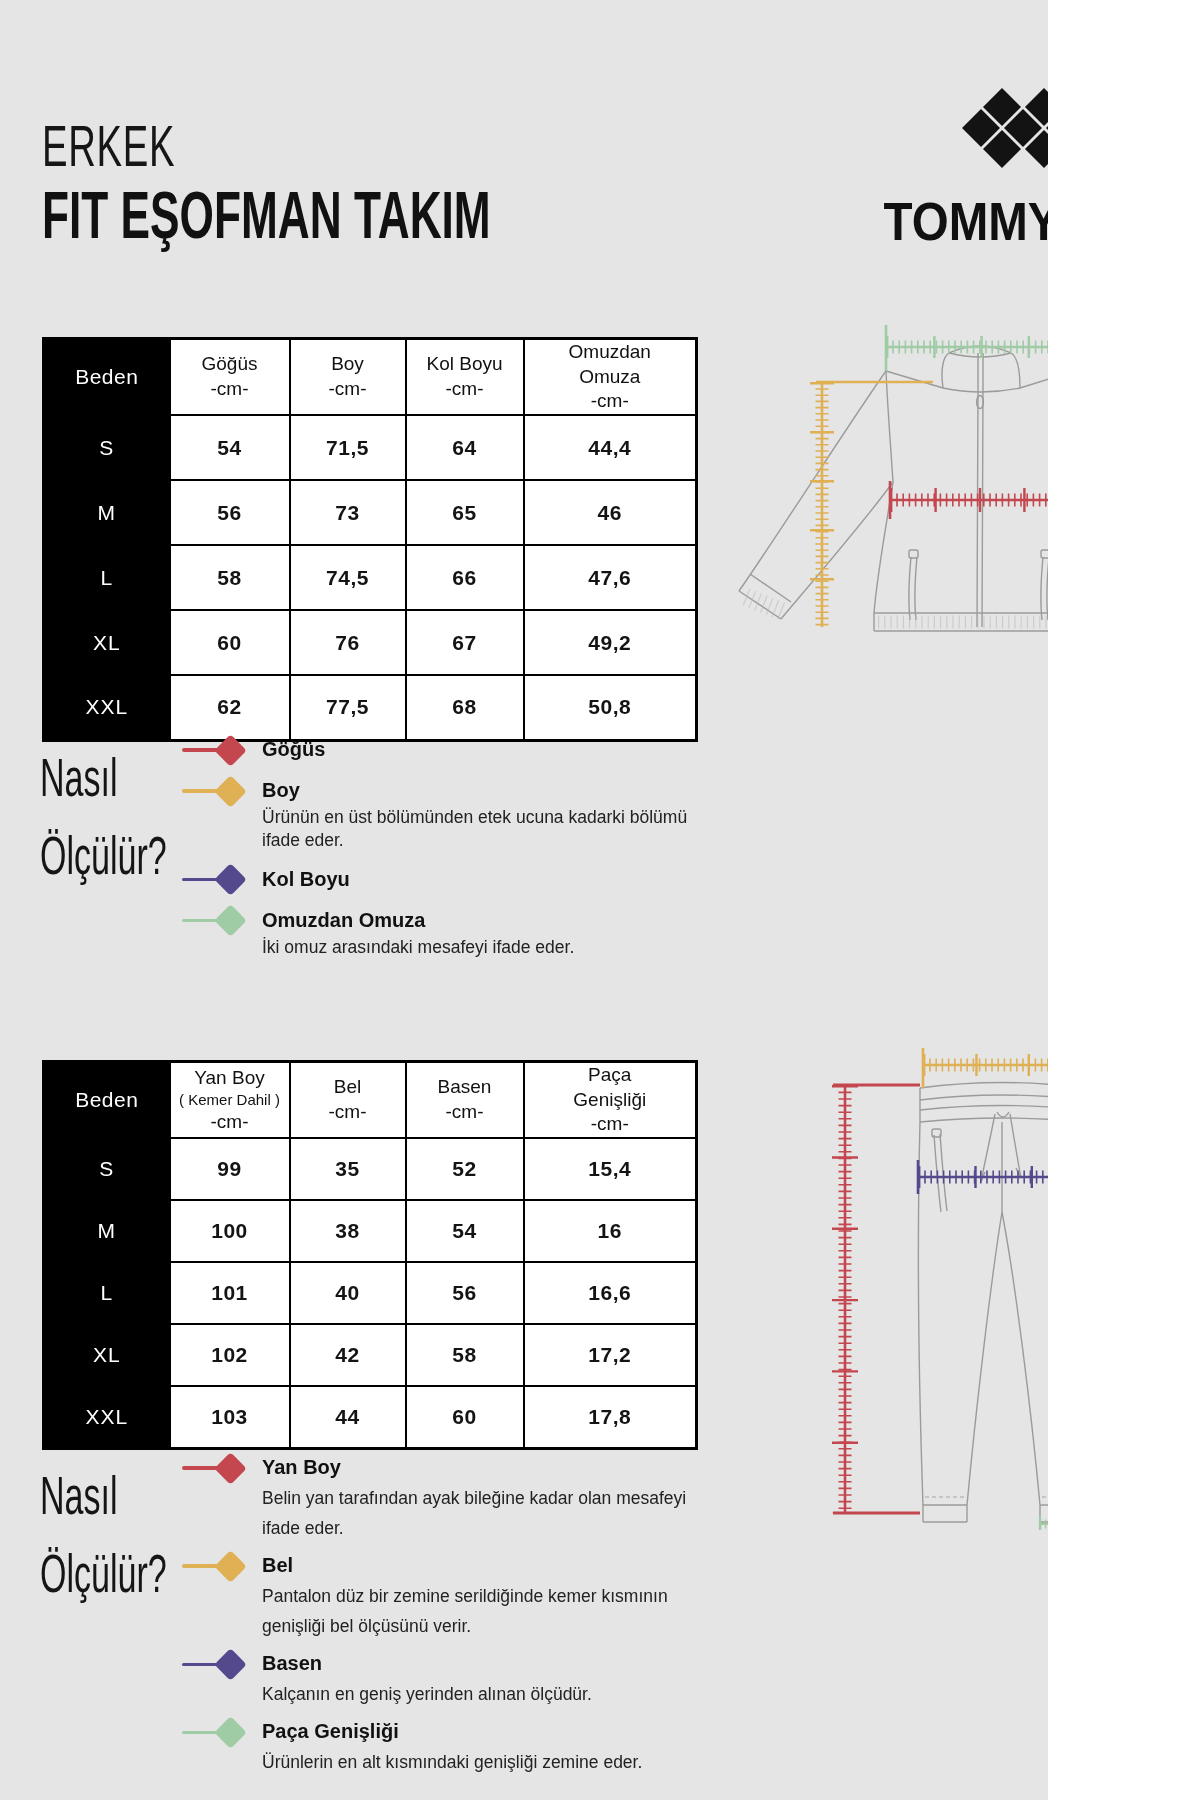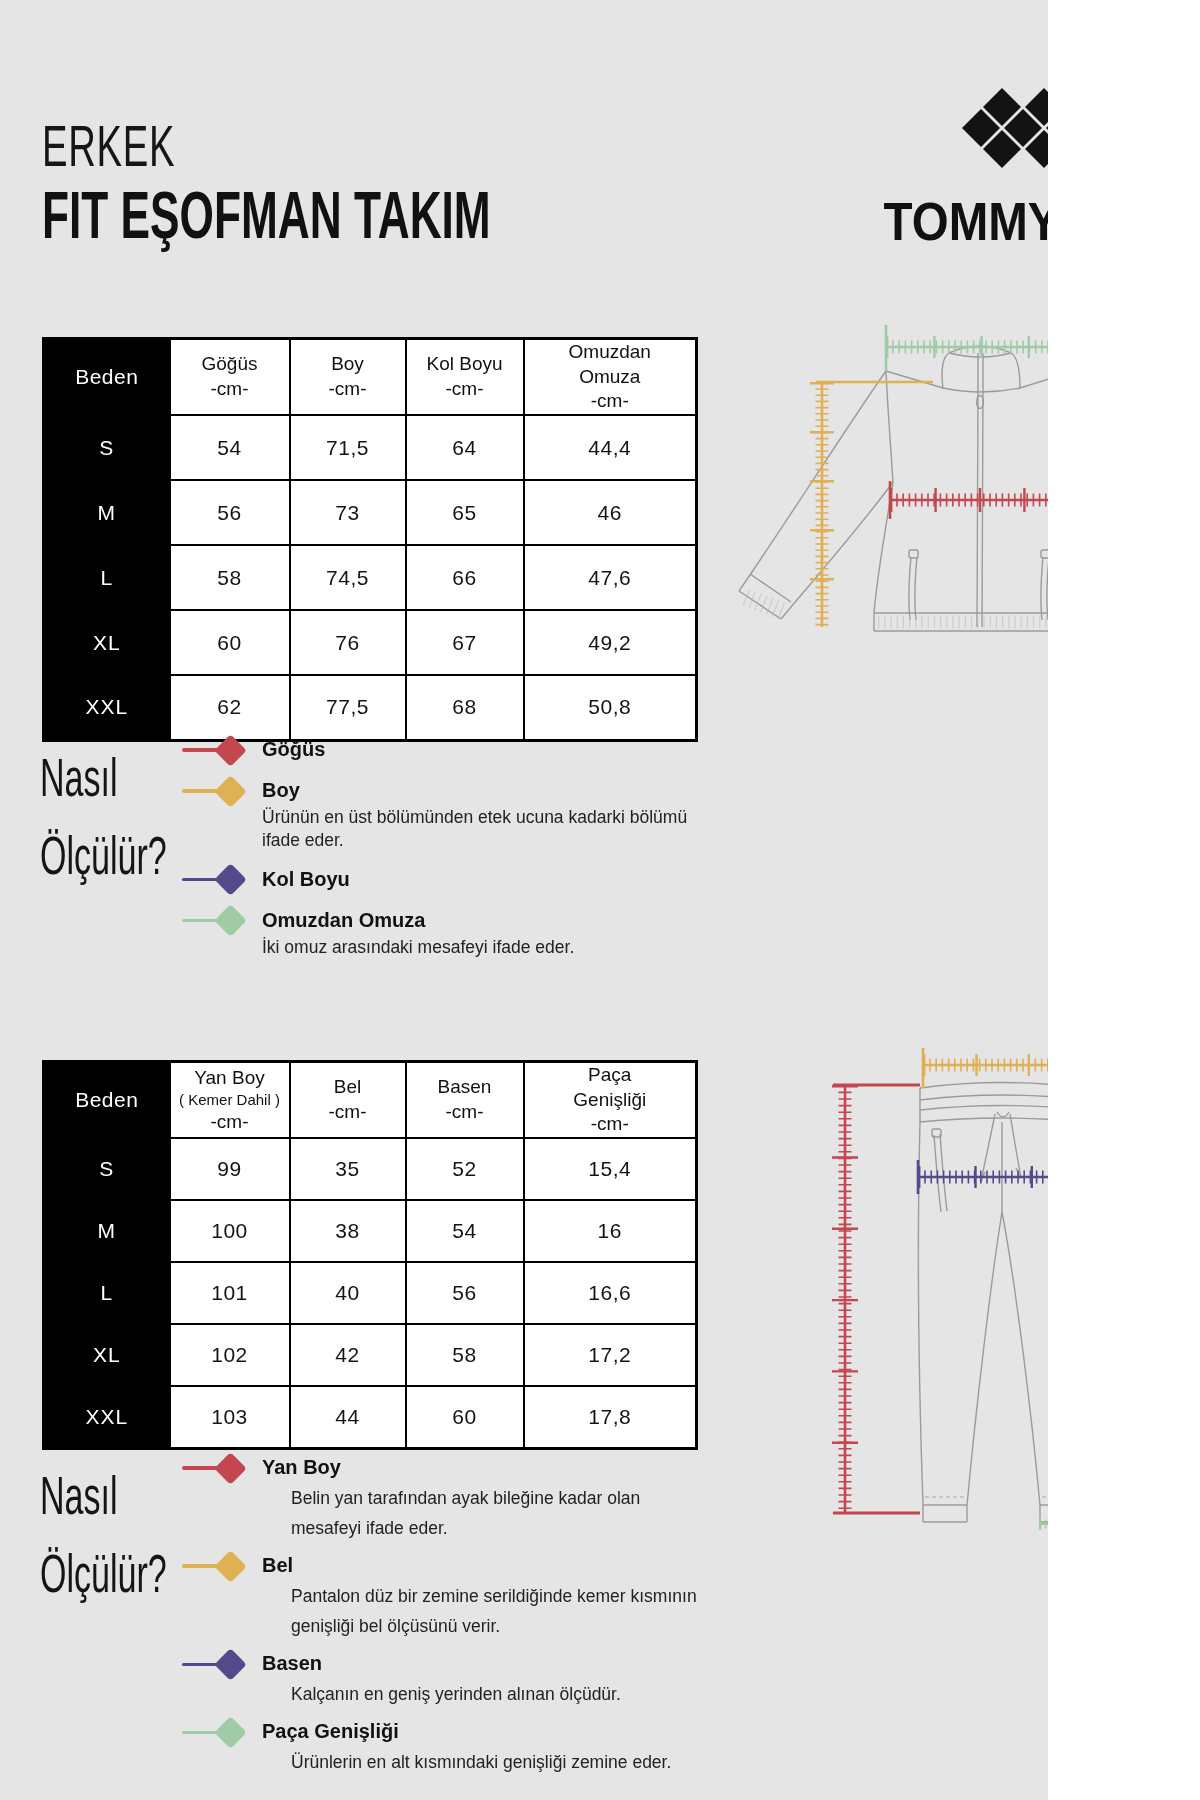--- a/index.html
+++ b/index.html
@@ -16,39 +16,39 @@
                      transform:scaleX(.88);transform-origin:center top;color:#101010;white-space:nowrap;}
 
   
   .size-table{border-collapse:collapse;border:3px solid #000;table-layout:fixed;background:#fff;}
   .size-table th,.size-table td{border:2px solid #000;text-align:center;vertical-align:middle;padding:0 2px;}
   .size-table .col-size{background:#000;color:#fff;border-color:#000;}
   .hl{display:block;font-size:19px;font-weight:500;line-height:1.3;color:#111;}
   .hl.kemer{font-size:15px;font-weight:500;}
   .col-size .hl{font-size:21px;font-weight:500;color:#fff;letter-spacing:.5px;}
   .cell-size{font-size:21px;font-weight:500;letter-spacing:1px;color:#fff;}
-  .cell-val{font-size:21px;font-weight:400;letter-spacing:.5px;color:#141414;}
+  .cell-val{font-size:21px;font-weight:700;letter-spacing:.5px;color:#141414;}
   #table1{position:absolute;left:42px;top:337px;}
   #table2{position:absolute;left:42px;top:1060px;}
   #table1 thead tr{height:66px;} #table1 tbody tr{height:65px;}
   #table2 thead tr{height:64px;} #table2 tbody tr{height:62px;}
 
   
   .howto-heading{position:absolute;left:40px;font-size:54px;font-weight:400;color:#151515;
                  transform:scaleX(.63);transform-origin:left top;line-height:1.45;white-space:nowrap;}
   #howto1{top:738px;} #howto2{top:1456px;}
   .legend{position:absolute;left:182px;width:520px;}
   #legend1{top:736px;} #legend2{top:1454px;}
   .legend-item{display:flex;align-items:flex-start;margin-bottom:13px;}
   .legend-marker{flex:0 0 80px;display:flex;align-items:center;height:28px;margin-top:0;}
   .m-line{width:42px;height:3.5px;border-radius:2px;}
   .m-diamond{width:23px;height:23px;border-radius:4px;transform:rotate(45deg);margin-left:-5px;}
   .legend-title{font-size:20px;font-weight:700;color:#111;line-height:1.3;}
   .legend-desc{font-size:17.5px;color:#222;line-height:1.33;max-width:458px;margin-top:3px;}
-  #legend2 .legend-desc{line-height:1.72;margin-left:29px;}
+  #legend2 .legend-desc{line-height:1.72;}
   #legend2 .legend-item{margin-bottom:9px;}
 
   
   #jacket-svg{position:absolute;left:690px;top:275px;}
   #pants-svg{position:absolute;left:695px;top:920px;}
   .outline{stroke:#9b9b9b;stroke-width:1.4;fill:none;}
   .rib{stroke:#b9b9b9;}
   .r-red{stroke:#C4464E;} .r-yellow{stroke:#DFB054;} .r-purple{stroke:#54498C;} .r-green{stroke:#9FCBA5;}
 </style>
 </head>

